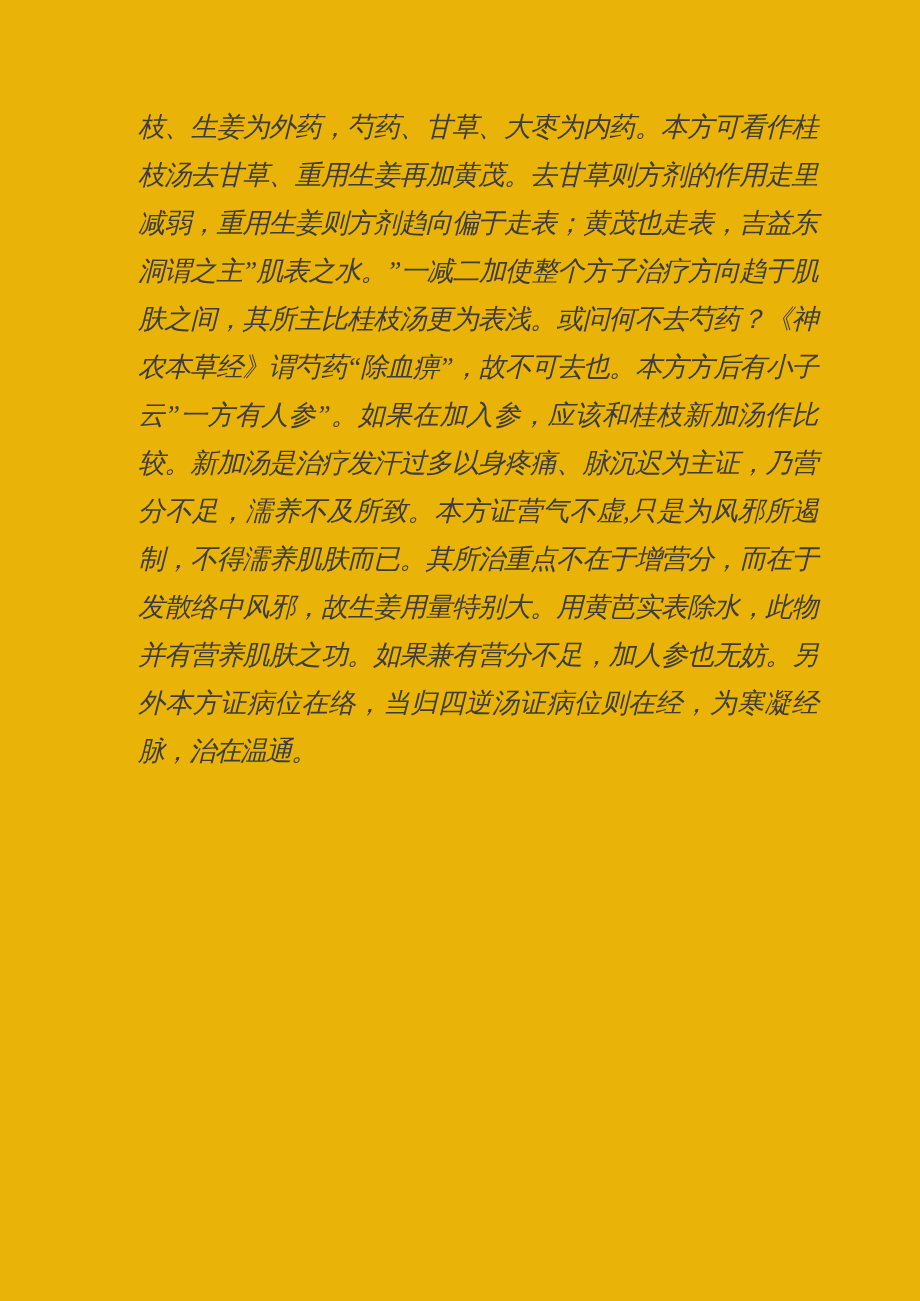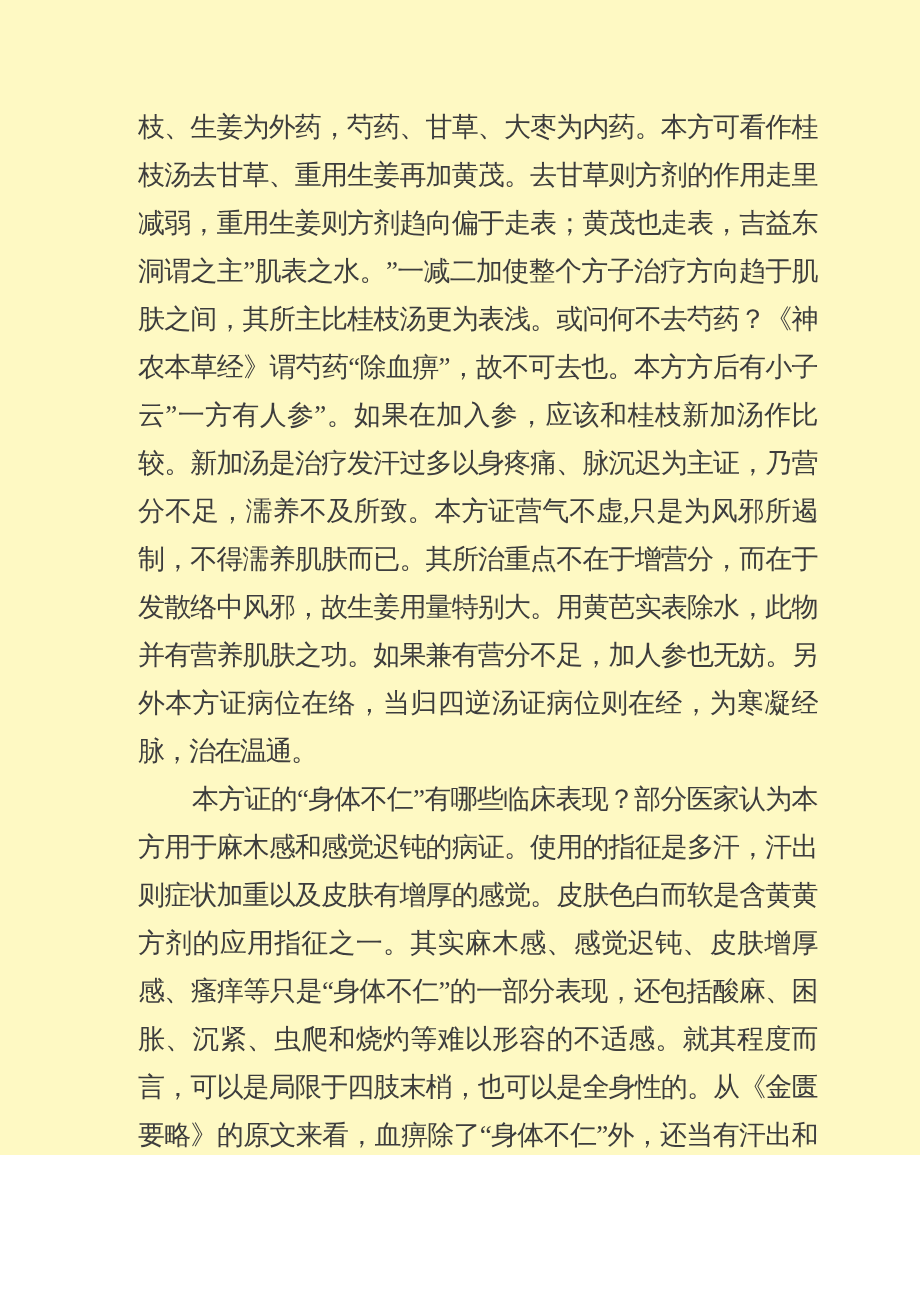--- a/index.html
+++ b/index.html
@@ -3,24 +3,25 @@
 <meta charset="utf-8">
 <style>
   html, body {
     margin: 0;
     padding: 0;
     background: #ffffff;
   }
   .page {
     position: relative;
     width: 920px;
-    height: 1155px;
-    background: #fef9c3;
+    height: 1301px;
+    background: #eab308;
     overflow: hidden;
     font-family: "Liberation Serif", "DejaVu Serif", serif;
+    font-style: italic;
   }
   .content {
     position: absolute;
     top: 103px;
     left: 138px;
     width: 679px;
   }
   .para {
     margin: 0;
     font-size: 27px;
@@ -35,15 +36,14 @@
   .para.indent {
     text-indent: 2em;
   }
 </style>
 </head>
 <body>
 
 <div class="page">
   <div class="content">
     <p class="para">枝、生姜为外药，芍药、甘草、大枣为内药。本方可看作桂枝汤去甘草、重用生姜再加黄茂。去甘草则方剂的作用走里减弱，重用生姜则方剂趋向偏于走表；黄茂也走表，吉益东洞谓之主”肌表之水。”一减二加使整个方子治疗方向趋于肌肤之间，其所主比桂枝汤更为表浅。或问何不去芍药？《神农本草经》谓芍药“除血痹”，故不可去也。本方方后有小子云”一方有人参”。如果在加入参，应该和桂枝新加汤作比较。新加汤是治疗发汗过多以身疼痛、脉沉迟为主证，乃营分不足，濡养不及所致。本方证营气不虚,只是为风邪所遏制，不得濡养肌肤而已。其所治重点不在于增营分，而在于发散络中风邪，故生姜用量特别大。用黄芭实表除水，此物并有营养肌肤之功。如果兼有营分不足，加人参也无妨。另外本方证病位在络，当归四逆汤证病位则在经，为寒凝经脉，治在温通。</p>
-    <p class="para indent">本方证的“身体不仁”有哪些临床表现？部分医家认为本方用于麻木感和感觉迟钝的病证。使用的指征是多汗，汗出则症状加重以及皮肤有增厚的感觉。皮肤色白而软是含黄黄方剂的应用指征之一。其实麻木感、感觉迟钝、皮肤增厚感、瘙痒等只是“身体不仁”的一部分表现，还包括酸麻、困胀、沉紧、虫爬和烧灼等难以形容的不适感。就其程度而言，可以是局限于四肢末梢，也可以是全身性的。从《金匮要略》的原文来看，血痹除了“身体不仁”外，还当有汗出和脉象的改变。本方证的病理状态为轻度体力降低或末梢循环不良，引起皮肤感觉障碍、肌肉挛缩、汗</p>
   </div>
 </div>
 
 </body></html>

